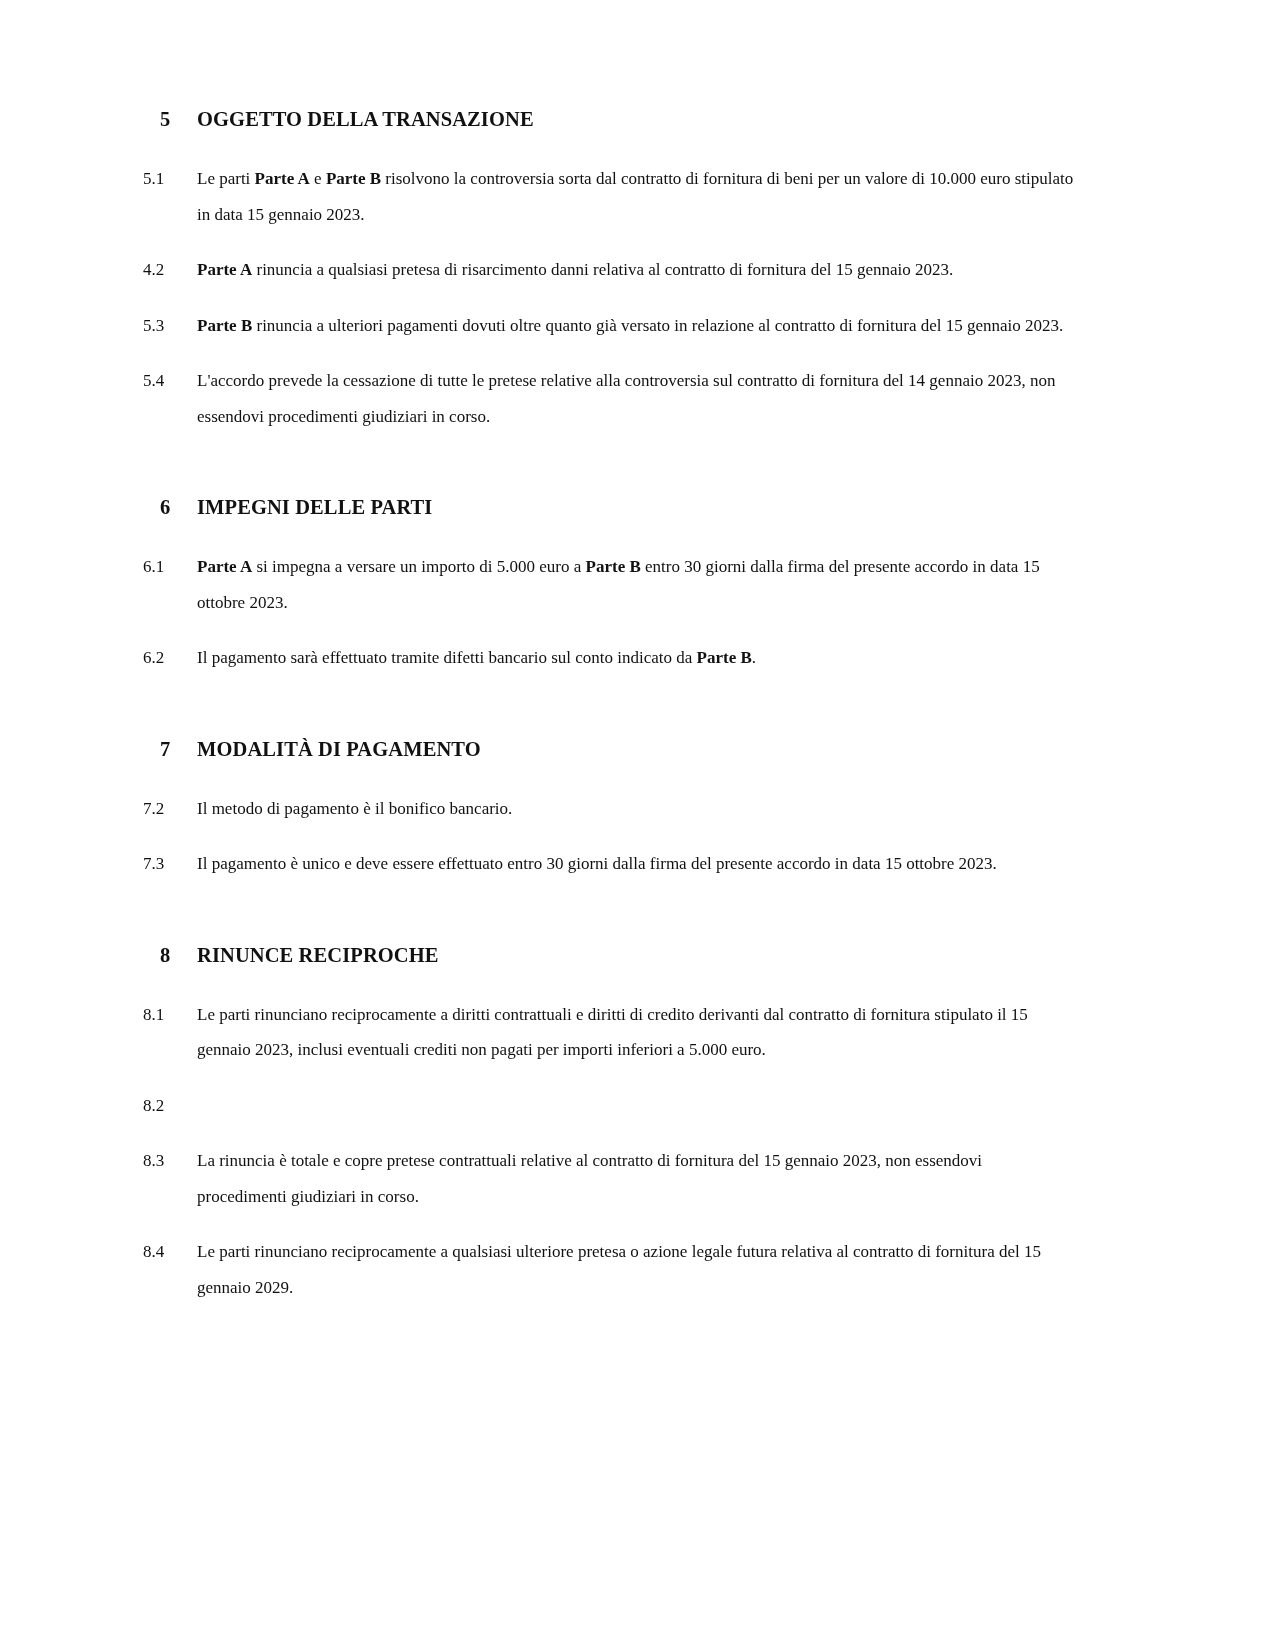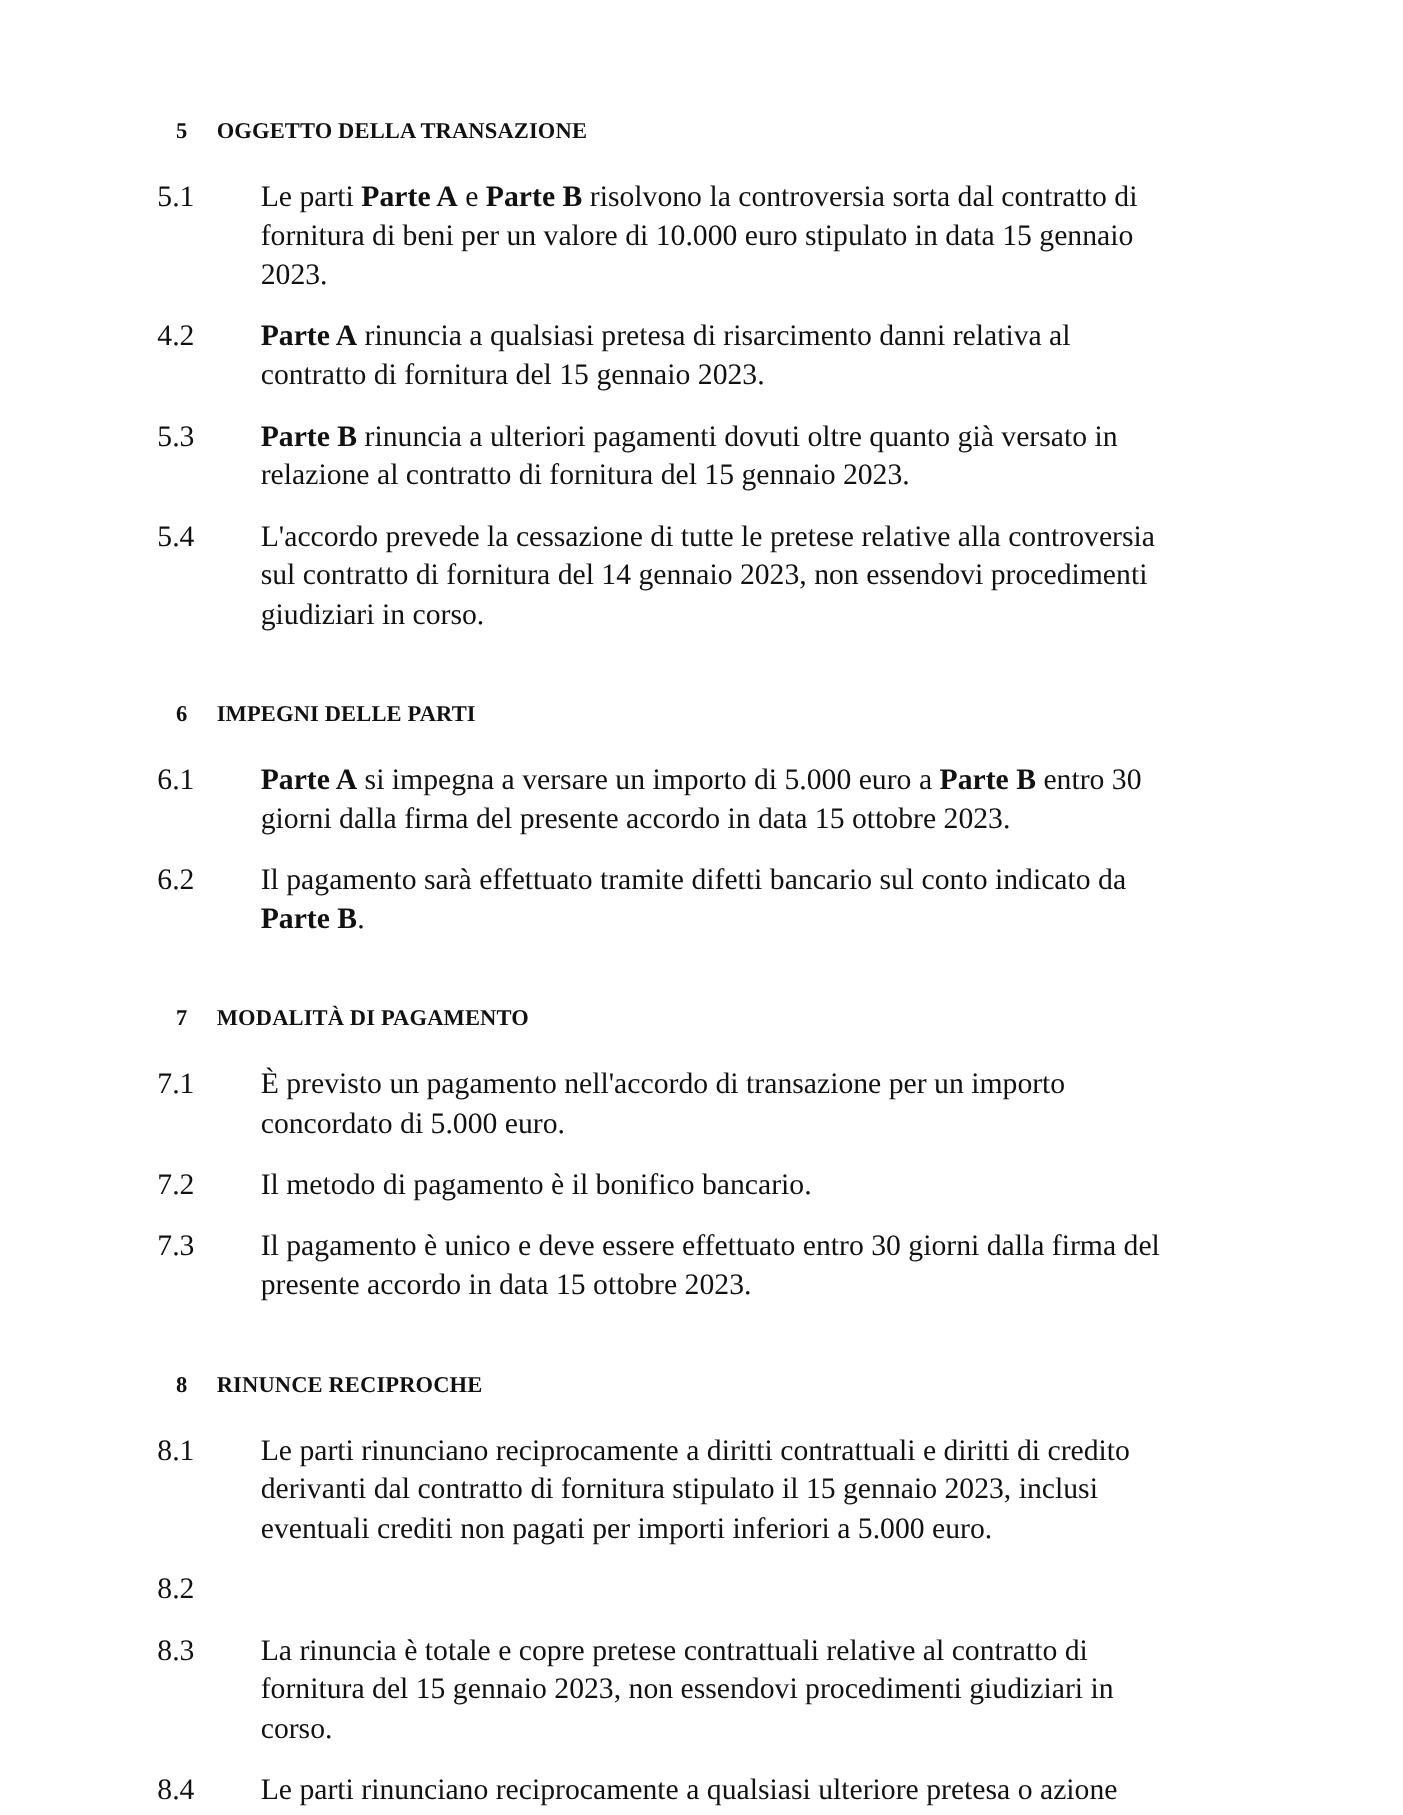--- a/index.html
+++ b/index.html
@@ -48,34 +48,33 @@
     box-sizing: border-box;
   }
   .section-heading .sec-title {
     flex: 1 1 auto;
   }
 
   
   .clause {
     display: flex;
     align-items: baseline;
-    font-size: 27px;
+    font-size: 17px;
     line-height: 35.5px;
     margin: 0;
     padding-top: 20px;
   }
   .clause .clause-num {
     width: 54px;
     flex: 0 0 54px;
     text-align: left;
   }
   .clause .clause-text {
     flex: 1 1 auto;
     text-align: left;
-    margin-left: 40px;
   }
   .clause .clause-text b {
     font-weight: bold;
   }
 </style>
 </head>
 <body>
 
 <div class="page">
   <div id="sections-root">
@@ -114,24 +113,20 @@
           <span class="clause-num">6.2</span>
           <span class="clause-text"><span>Il pagamento sarà effettuato tramite difetti bancario sul conto indicato da </span><b>Parte B</b><span>.</span></span>
         </div>
       </div>
       <div class="section">
         <div class="section-heading">
           <span class="sec-num">7</span>
           <span class="sec-title">MODALITÀ DI PAGAMENTO</span>
         </div>
         <div class="clause">
-          <span class="clause-num">7.1</span>
-          <span class="clause-text"><span>È previsto un pagamento nell'accordo di transazione per un importo concordato di 5.000 euro.</span></span>
-        </div>
-        <div class="clause">
           <span class="clause-num">7.2</span>
           <span class="clause-text"><span>Il metodo di pagamento è il bonifico bancario.</span></span>
         </div>
         <div class="clause">
           <span class="clause-num">7.3</span>
           <span class="clause-text"><span>Il pagamento è unico e deve essere effettuato entro 30 giorni dalla firma del presente accordo in data 15 ottobre 2023.</span></span>
         </div>
       </div>
       <div class="section">
         <div class="section-heading">

